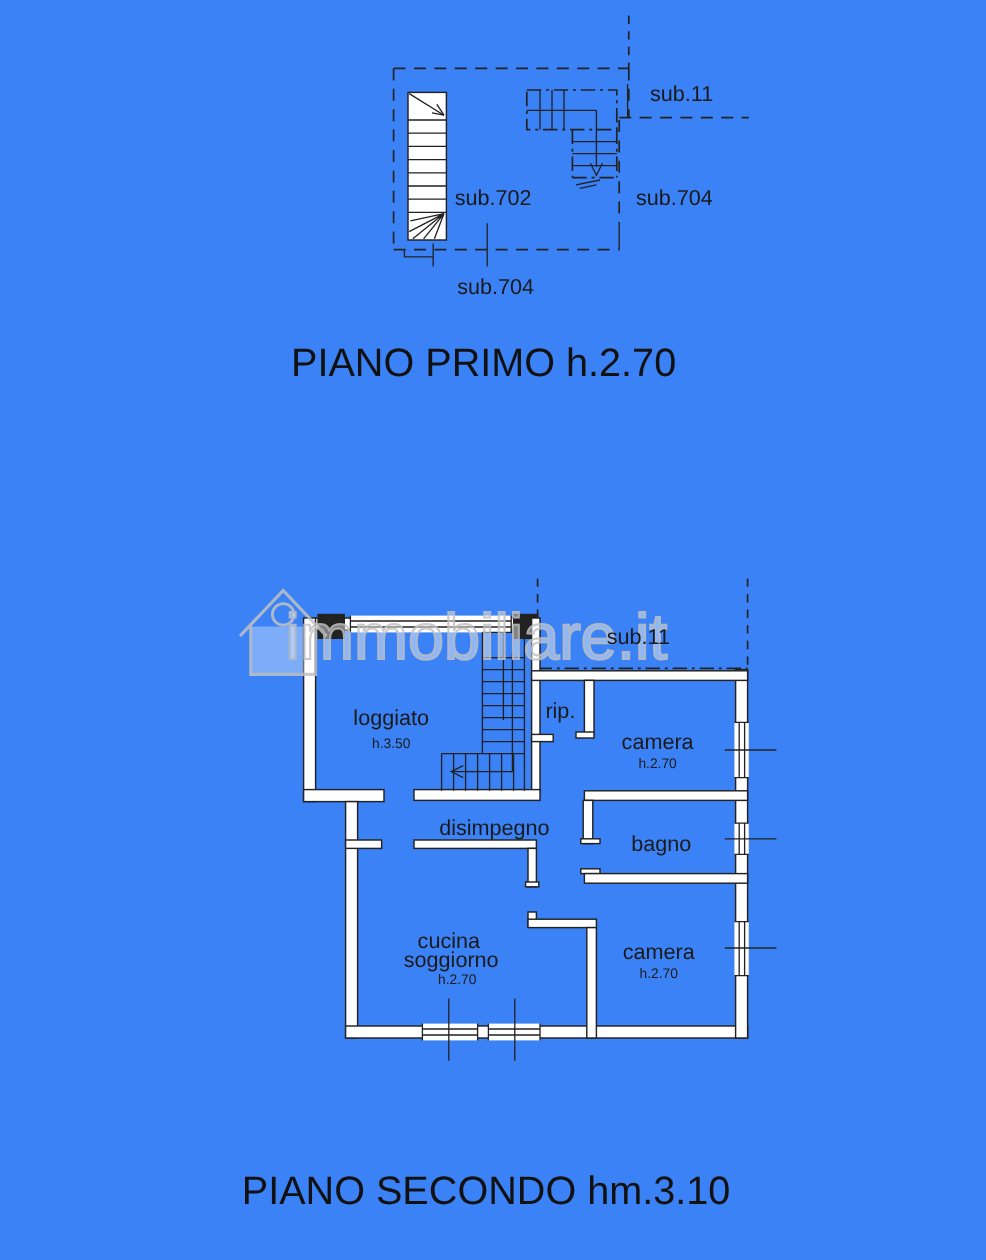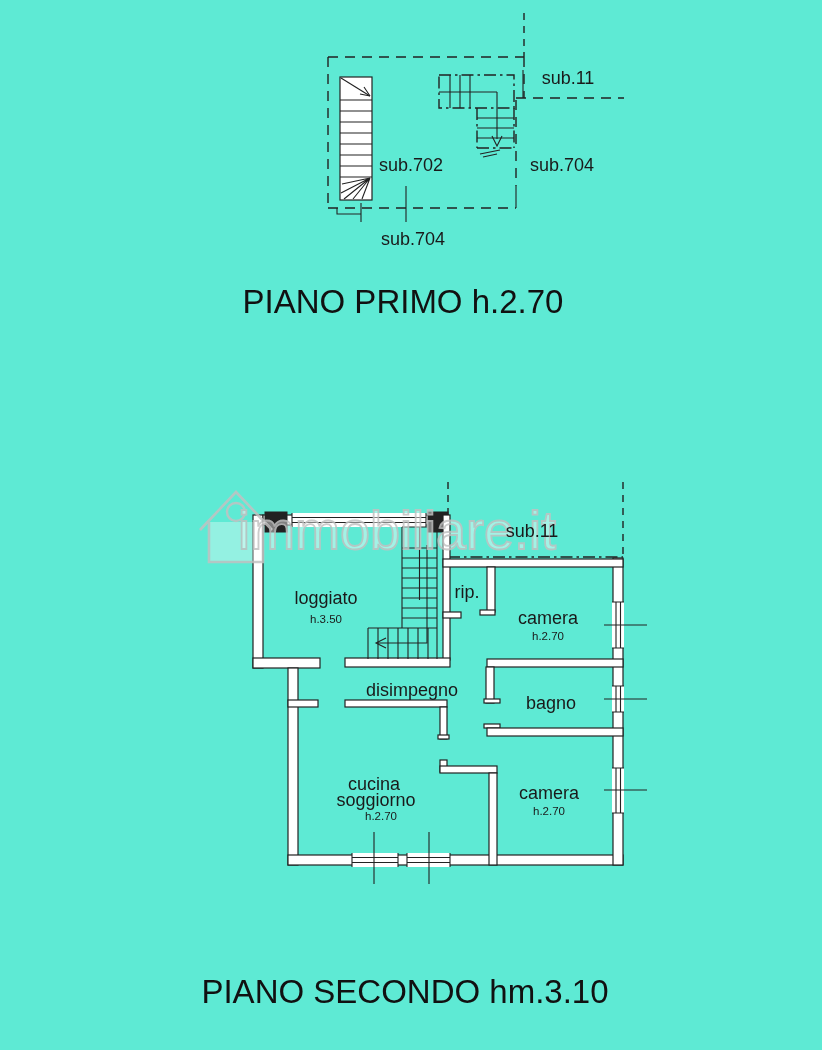--- a/index.html
+++ b/index.html
@@ -1,19 +1,19 @@
 <!DOCTYPE html>
 <html><head>
 <meta charset="utf-8">
 <style>
   html,body{margin:0;padding:0;background:#ffffff;}
   .page{
     position:relative;
     width:822px;height:1050px;
-    background:#5eead4;
+    background:#3b82f6;
     overflow:hidden;
     font-family:"Liberation Sans", sans-serif;
   }
   svg{position:absolute;left:0;top:0;}
   .wall{fill:#ffffff;stroke:#222;stroke-width:1.2;}
   .wall-solid{fill:#222;stroke:#222;stroke-width:1;}
   .erase{fill:#ffffff;stroke:none;}
   .thin{stroke:#222;stroke-width:1.1;fill:none;}
   .dash{stroke:#222;stroke-width:1.4;fill:none;stroke-dasharray:10 7;}
   .dash-sm{stroke:#222;stroke-width:1.4;fill:none;stroke-dasharray:7 6;}

